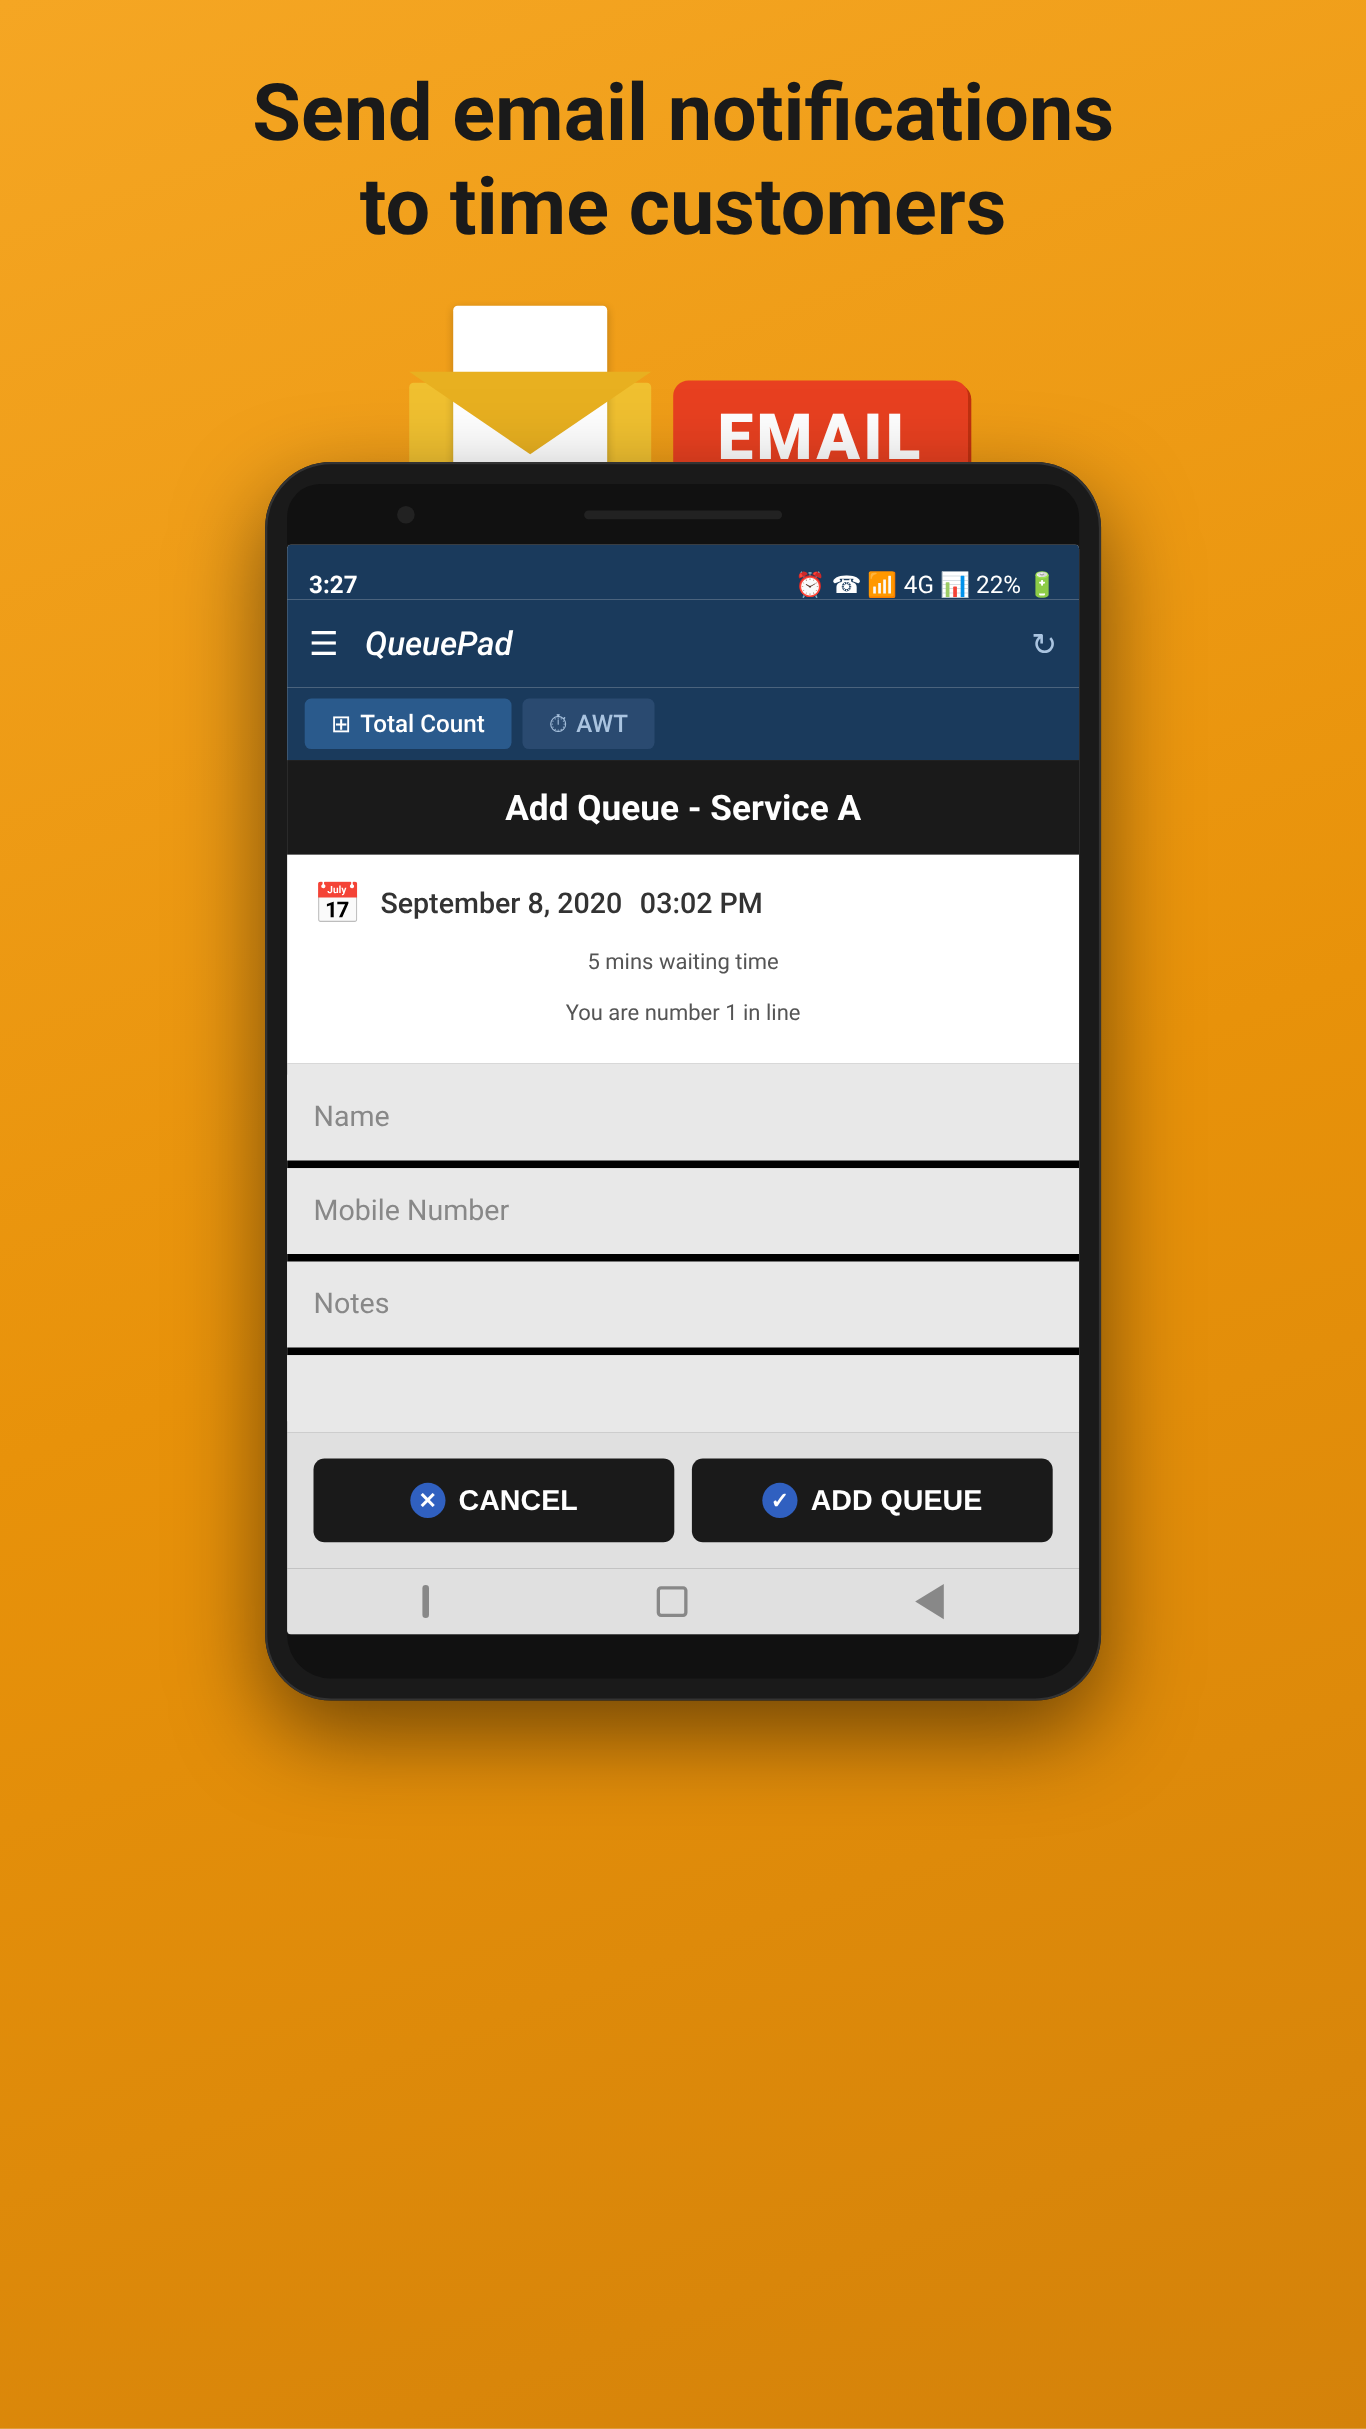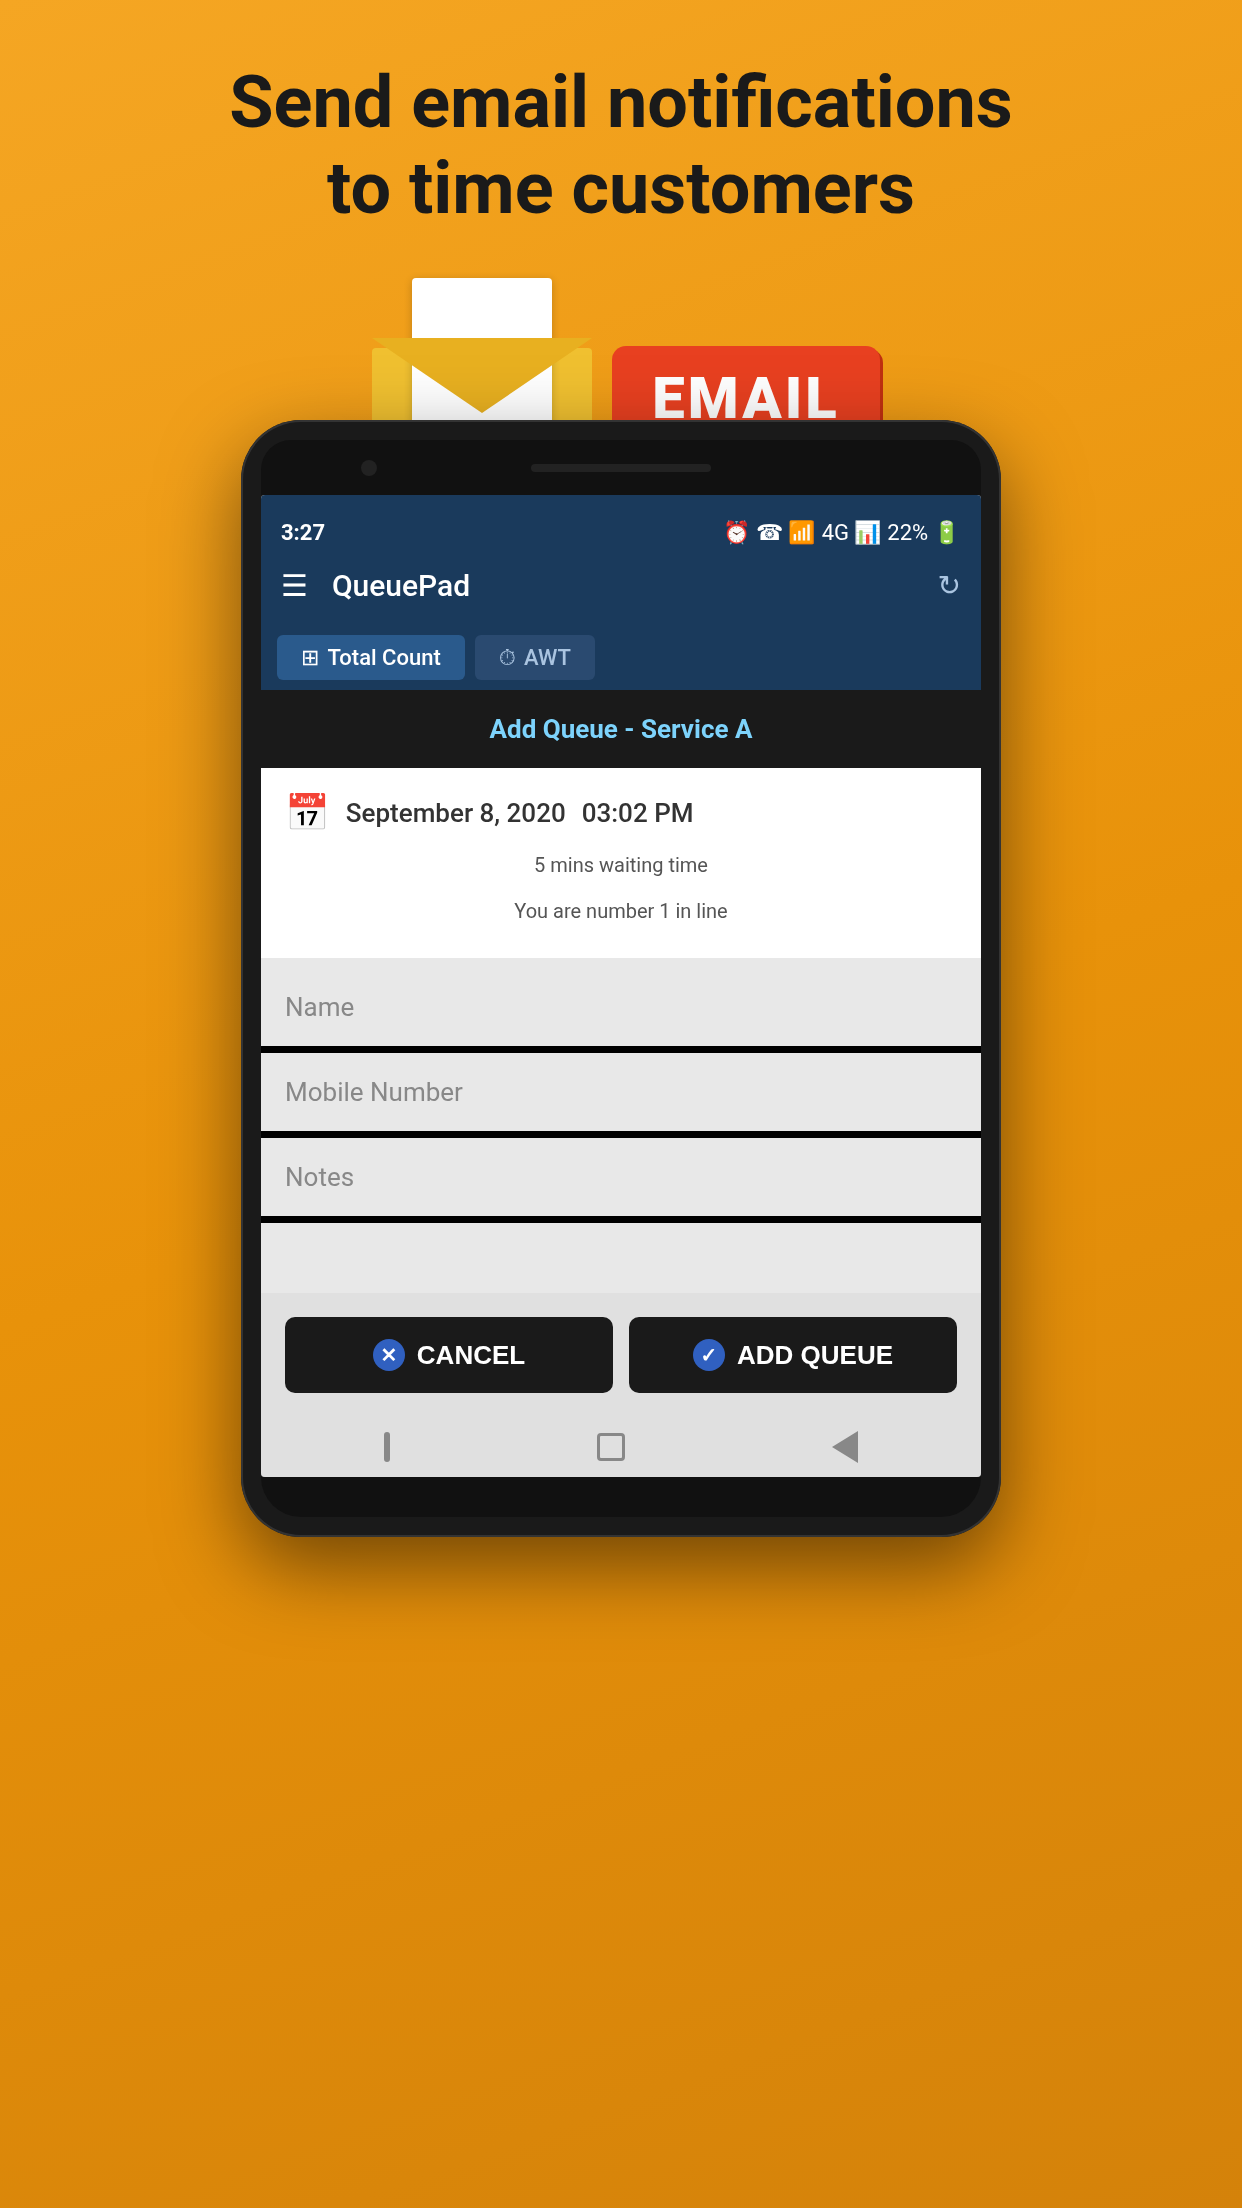--- a/index.html
+++ b/index.html
@@ -75,20 +75,21 @@
 
     .hamburger-icon {
       font-size: 30px;
       margin-right: 24px;
     }
 
     .app-title {
       font-size: 30px;
       font-weight: 500;
       flex: 1;
+      font-style: italic;
     }
 
     .refresh-icon {
       font-size: 28px;
       color: #aac4e0;
     }
 
     
     .tab-bar {
       background: #1a3a5c;
@@ -118,22 +119,22 @@
       color: #aac4e0;
     }
 
     .dialog-header {
       background: #1a1a1a;
       padding: 24px;
       text-align: center;
     }
 
     .dialog-header-text {
-      color: #7dd3fc;
-      font-size: 26px;
+      color: #ffffff;
+      font-size: 32px;
       font-weight: 700;
     }
 
     .dialog-body {
       background: white;
       padding: 24px;
     }
 
     .dialog-datetime {
       display: flex;

